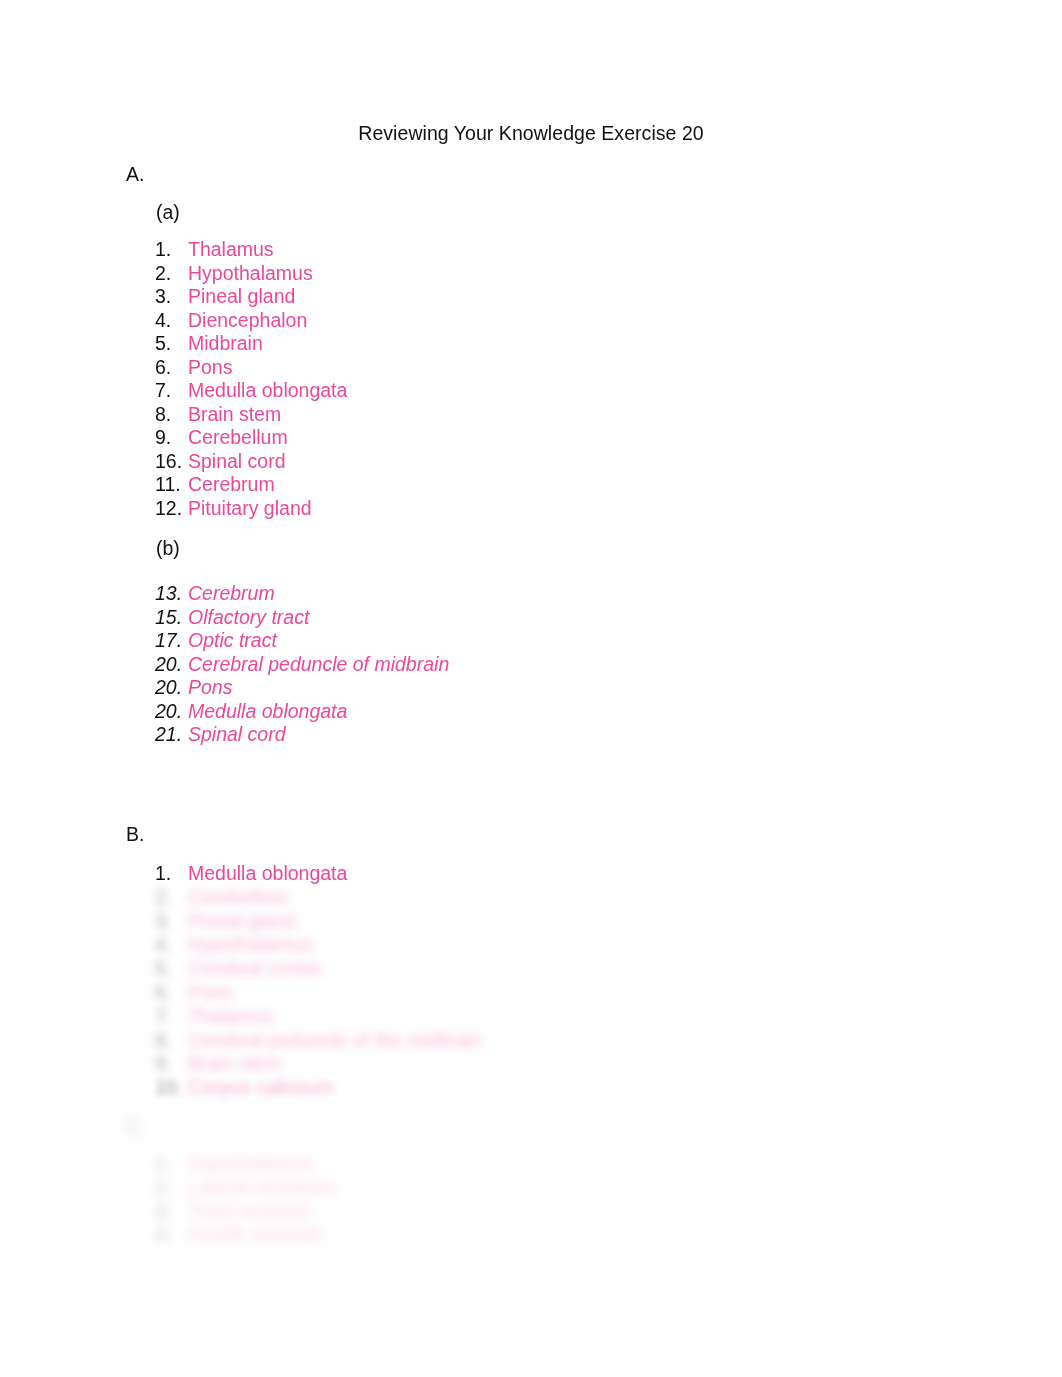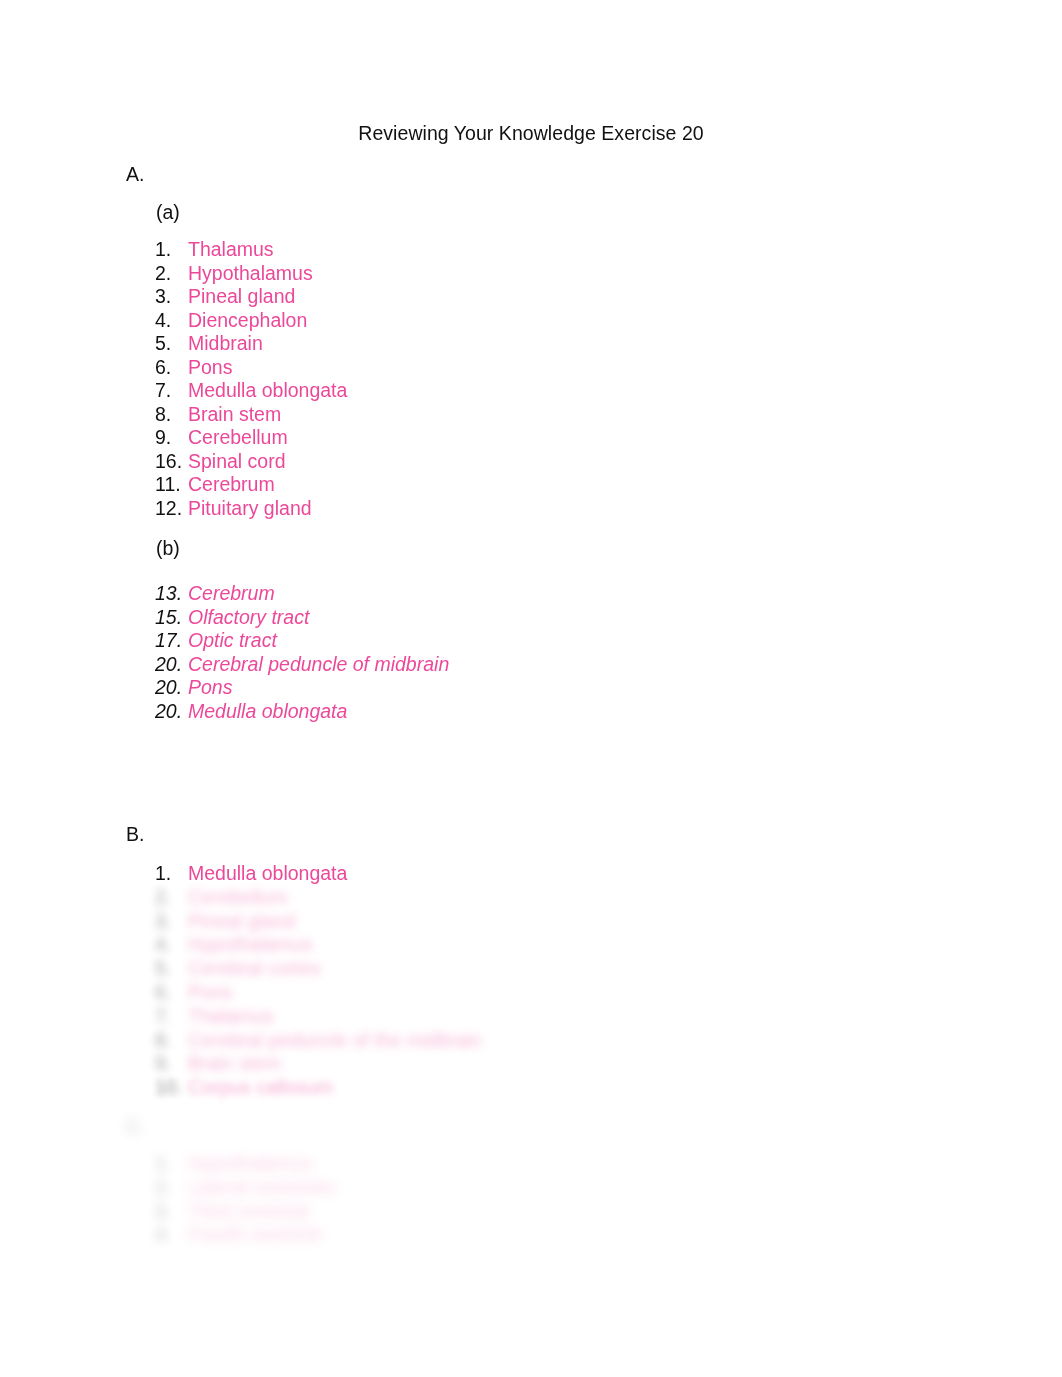--- a/index.html
+++ b/index.html
@@ -171,20 +171,23 @@
     </li>
     <li>
       <span class="num">20.</span><span class="txt">Cerebral peduncle of midbrain</span>
     </li>
     <li>
       <span class="num">20.</span><span class="txt">Pons</span>
     </li>
     <li>
       <span class="num">20.</span><span class="txt">Medulla oblongata</span>
     </li>
+    <li>
+      <span class="num">21.</span><span class="txt">Spinal cord</span>
+    </li>
   </ul>
 
   <div class="section-letter" style="top:822px;">B.</div>
 
   <ul class="num-list loose" style="top:862px;">
     <li>
       <span class="num">1.</span><span class="txt">Medulla oblongata</span>
     </li>
     <li class="blurred">
       <span class="num">2.</span><span class="txt">Cerebellum</span>

